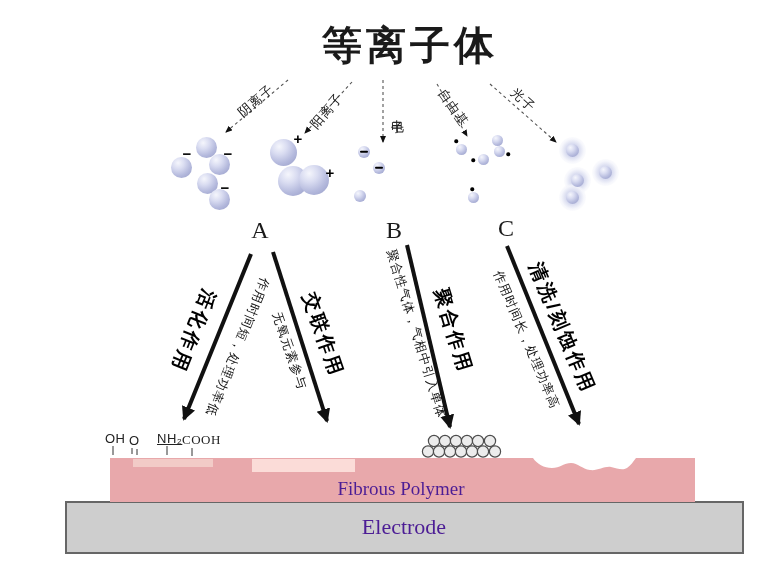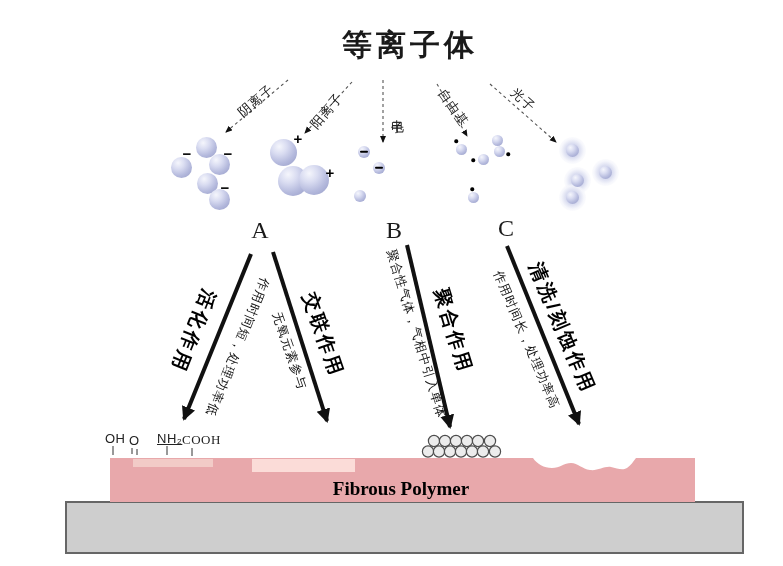--- a/index.html
+++ b/index.html
@@ -5,33 +5,33 @@
   html,body{margin:0;padding:0;background:#fff;}
   #stage{
     position:relative;width:783px;height:566px;background:#ffffff;overflow:hidden;
     font-family:"Liberation Sans","DejaVu Sans",sans-serif;color:#111;
   }
   #stage svg{position:absolute;left:0;top:0;}
   .abs{position:absolute;white-space:nowrap;}
   .ctr{transform:translate(-50%,-50%);}
   .title{
     font-family:"Liberation Serif","DejaVu Serif",serif;
-    font-size:30px;font-weight:700;letter-spacing:4px;color:#1a1a1a;
+    font-size:40px;font-weight:700;letter-spacing:4px;color:#1a1a1a;
   }
   .species{font-size:13px;color:#222;letter-spacing:1px;}
   .vert{writing-mode:vertical-rl;text-orientation:upright;letter-spacing:2px;}
   .letter{
     font-family:"Liberation Serif","DejaVu Serif",serif;
     font-size:24px;color:#1a1a1a;
   }
   .proc{font-size:19px;font-weight:700;letter-spacing:3px;color:#000;}
   .note{font-size:12.5px;color:#111;letter-spacing:1px;}
   .layerlabel{
     font-family:"Liberation Serif","DejaVu Serif",serif;
-    font-weight:700;color:#000000;
+    font-weight:400;color:#4c1d95;
   }
   .chem{font-size:13px;color:#222;letter-spacing:0.5px;}
   .sphere{
     position:absolute;border-radius:50%;
     background:radial-gradient(circle at 34% 28%, #f5f6fc 0%, #d9dcf1 30%, #b5badd 62%, #949ac6 100%);
   }
   .halo{
     position:absolute;border-radius:50%;
     background:radial-gradient(circle, #c7cbe7 0%, #dcdff1 38%, rgba(244,245,251,0.85) 60%, rgba(255,255,255,0) 78%);
   }
@@ -160,14 +160,15 @@
 
   <div class="abs proc" style="left:562px;top:328px;transform:translate(-50%,-50%) rotate(67deg);">清洗/刻蚀作用</div>
   <div class="abs note" style="left:526px;top:340px;transform:translate(-50%,-50%) rotate(67deg);">作用时间长，处理功率高</div>
 
   <span class="abs chem" style="left:105px;top:431px;">OH</span>
   <span class="abs chem" style="left:129px;top:433px;">O</span>
   <span class="abs chem" style="left:157px;top:431px;text-decoration:underline;">NH₂</span>
   <span class="abs chem" style="left:182px;top:432px;font-family:Liberation Serif, serif;">COOH</span>
 
   <div class="abs ctr layerlabel" style="left:401px;top:489px;font-size:19px;">Fibrous Polymer</div>
+  <div class="abs ctr layerlabel" style="left:404px;top:527px;font-size:22px;">Electrode</div>
 
 </div>
 
 </body></html>

